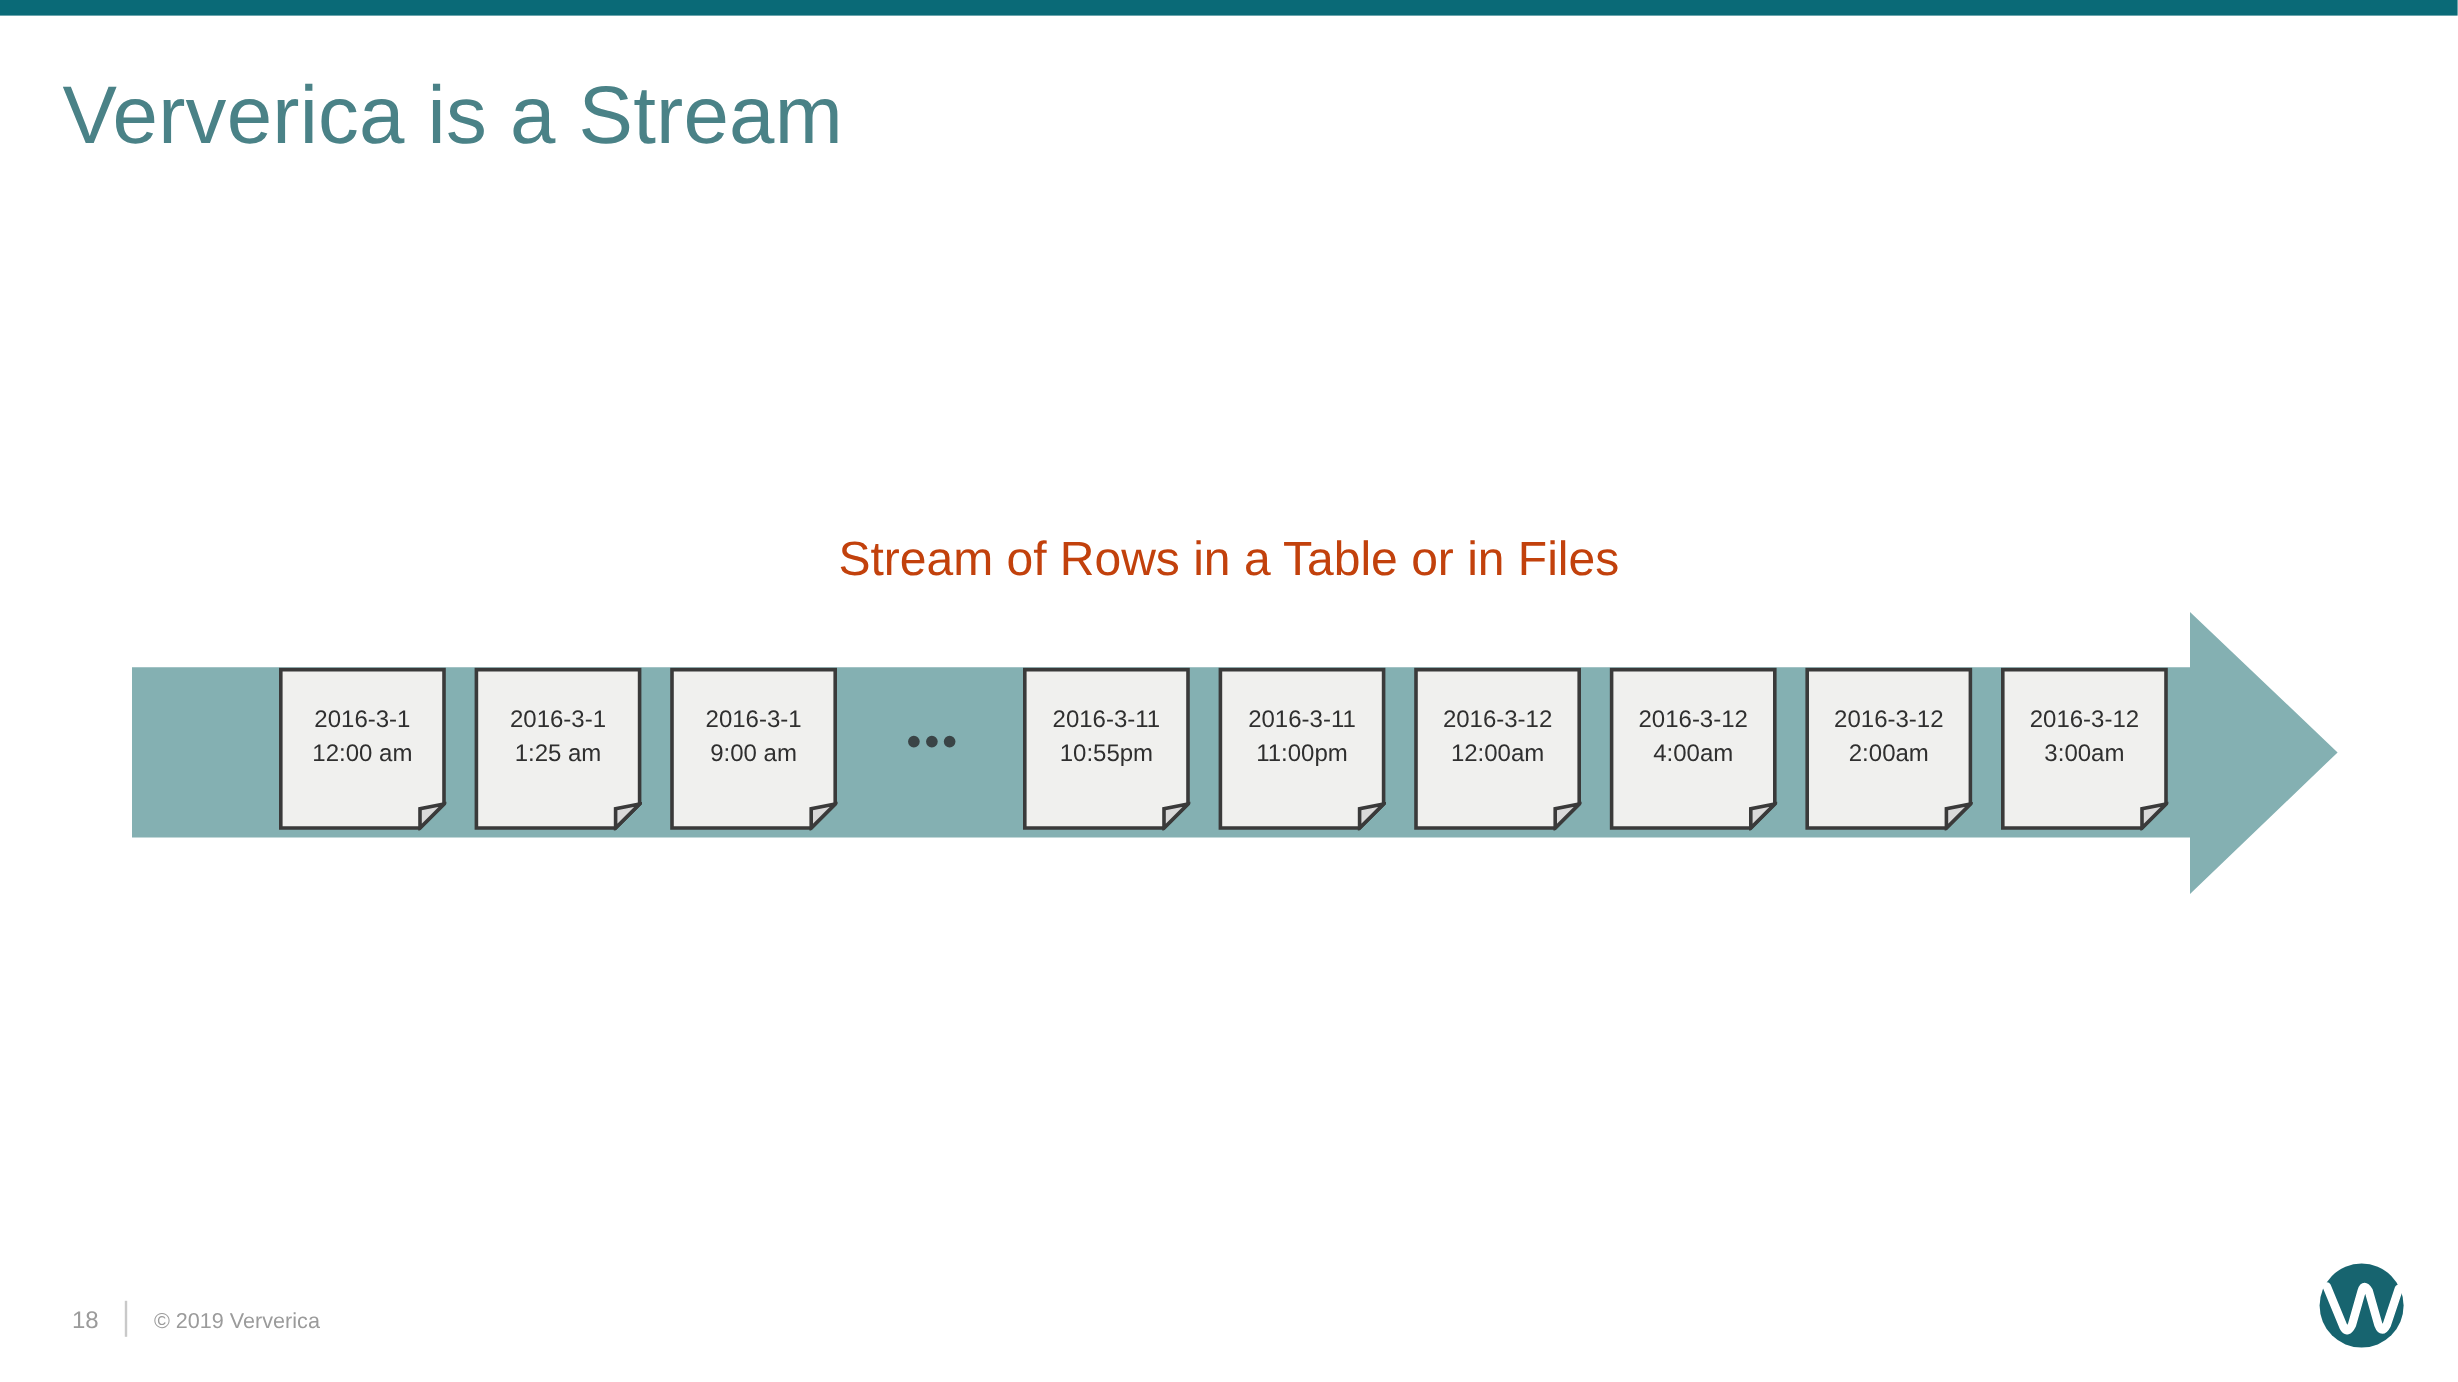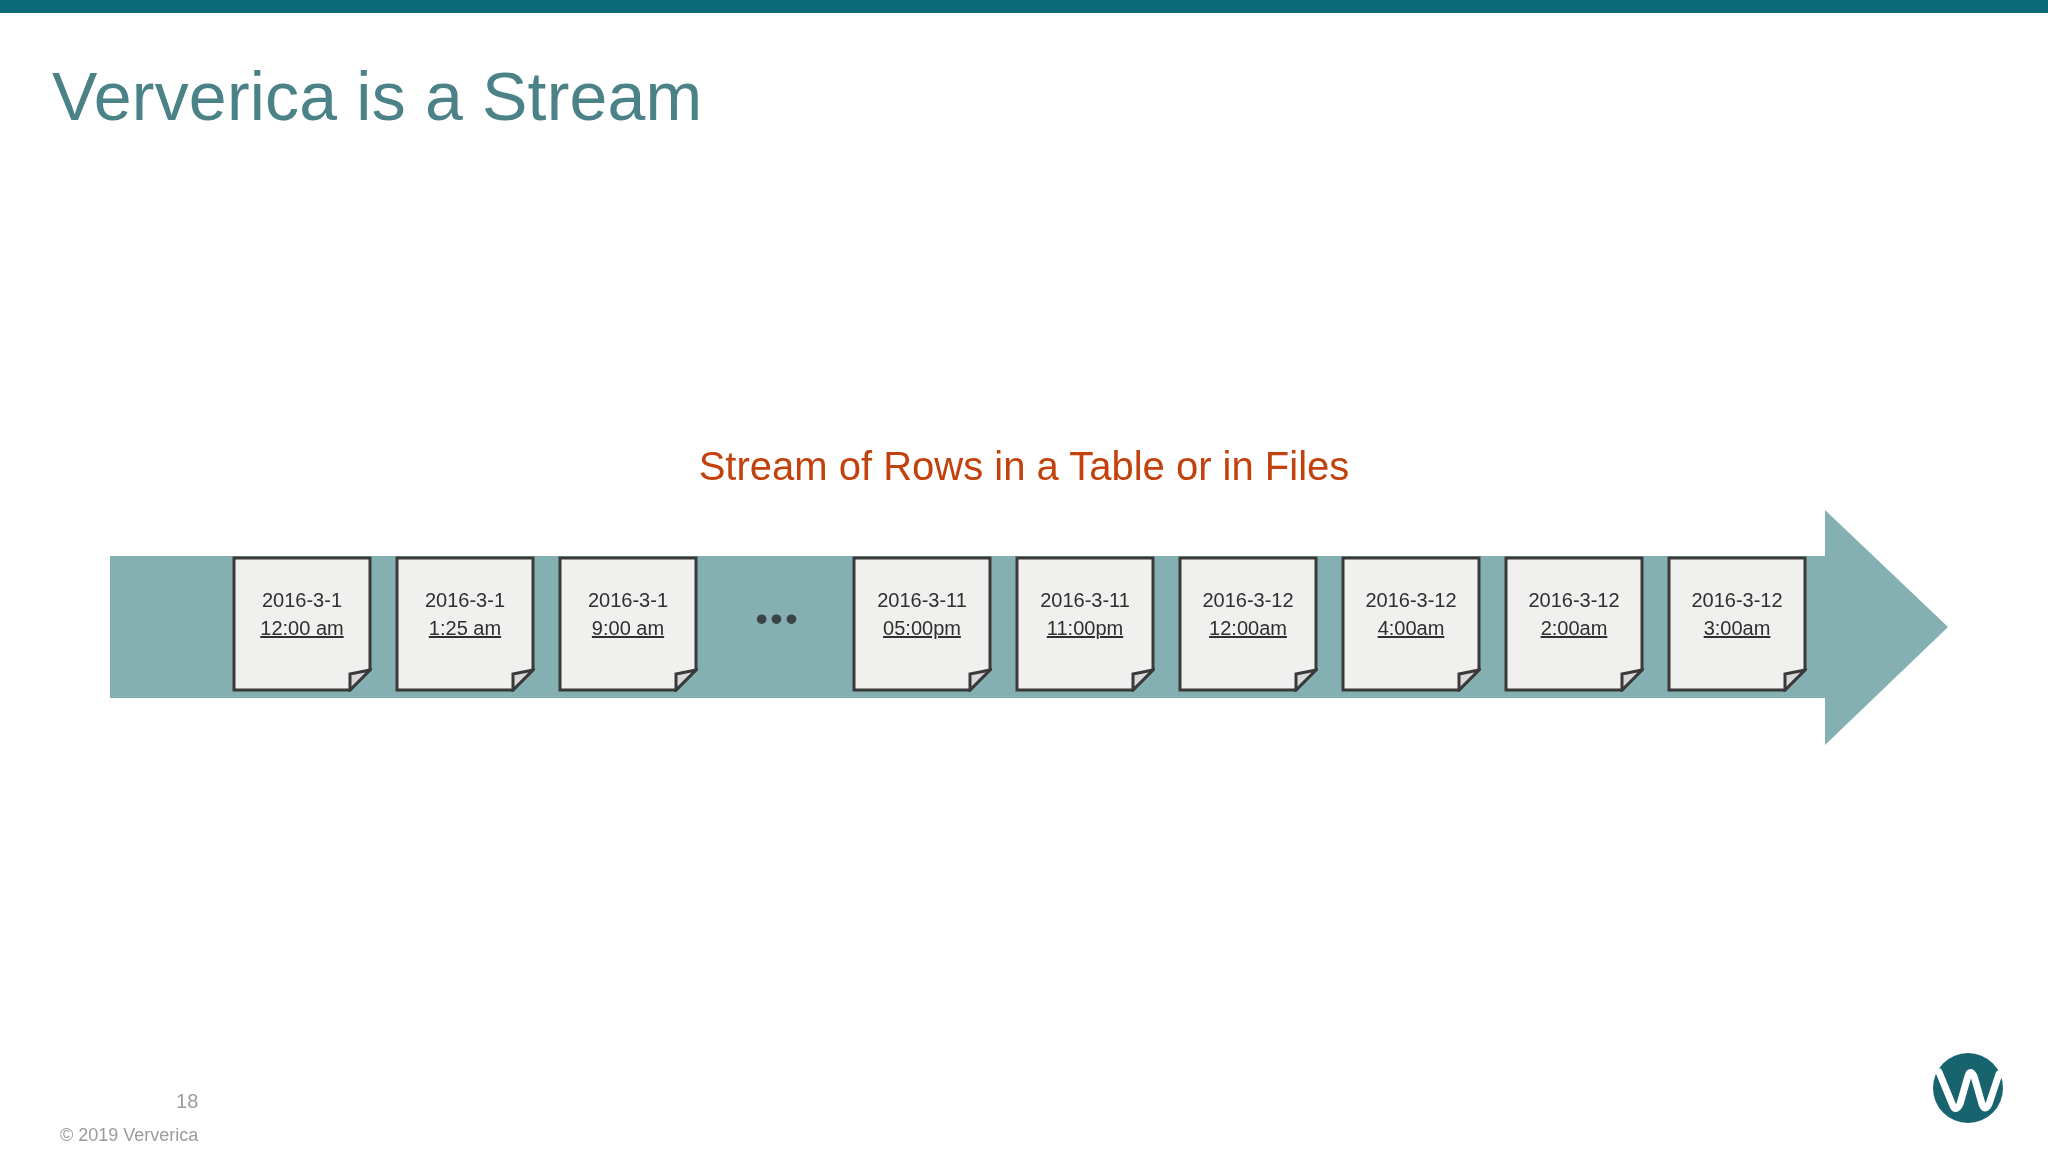--- a/index.html
+++ b/index.html
@@ -86,21 +86,21 @@
     position: absolute;
     left: 0;
     top: 30px;
     width: 140px;
     text-align: center;
     font-size: 20px;
     line-height: 28px;
     color: #2f2f2f;
     pointer-events: none;
   }
-  .doc-card .card-text .line2 { display: block; text-decoration: underline; }
+  .doc-card .card-text .line2 { display: block; }
 
   
   #stream-ellipsis {
     position: absolute;
     left: 748px;
     top: 598px;
     width: 60px;
     text-align: center;
     font-size: 34px;
     line-height: 40px;
@@ -108,23 +108,22 @@
     color: #3a4446;
     font-weight: 700;
   }
 
   
   #footer {
     position: absolute;
     left: 60px;
     bottom: 34px;
     display: flex;
-    align-items: flex-end;
+    align-items: flex-start;
     height: 34px;
-    flex-direction: column;
   }
   #footer-page-number {
     font-size: 20px;
     color: #9b9b9b;
     line-height: 34px;
   }
   #footer-divider {
     width: 2px;
     height: 30px;
     background: #c9c9c9;
@@ -181,21 +180,21 @@
         <path d="M2,2 L138,2 L138,114 L118,134 L2,134 Z" fill="#f0f0ee" stroke="#3a3a3a" stroke-width="3" stroke-linejoin="miter"></path>
         <path d="M138,114 L118,118 L118,134 Z" fill="#d9d9d9" stroke="#3a3a3a" stroke-width="3" stroke-linejoin="miter"></path>
       </svg>
       <div class="card-text"><span>2016-3-1</span><span class="line2">9:00 am</span></div>
     </div>
     <div class="doc-card" style="left: 852px;">
       <svg class="card-shape" width="140" height="136" viewBox="0 0 140 136">
         <path d="M2,2 L138,2 L138,114 L118,134 L2,134 Z" fill="#f0f0ee" stroke="#3a3a3a" stroke-width="3" stroke-linejoin="miter"></path>
         <path d="M138,114 L118,118 L118,134 Z" fill="#d9d9d9" stroke="#3a3a3a" stroke-width="3" stroke-linejoin="miter"></path>
       </svg>
-      <div class="card-text"><span>2016-3-11</span><span class="line2">05:00pm</span></div>
+      <div class="card-text"><span>2016-3-11</span><span class="line2">10:55pm</span></div>
     </div>
     <div class="doc-card" style="left: 1015px;">
       <svg class="card-shape" width="140" height="136" viewBox="0 0 140 136">
         <path d="M2,2 L138,2 L138,114 L118,134 L2,134 Z" fill="#f0f0ee" stroke="#3a3a3a" stroke-width="3" stroke-linejoin="miter"></path>
         <path d="M138,114 L118,118 L118,134 Z" fill="#d9d9d9" stroke="#3a3a3a" stroke-width="3" stroke-linejoin="miter"></path>
       </svg>
       <div class="card-text"><span>2016-3-11</span><span class="line2">11:00pm</span></div>
     </div>
     <div class="doc-card" style="left: 1178px;">
       <svg class="card-shape" width="140" height="136" viewBox="0 0 140 136">

